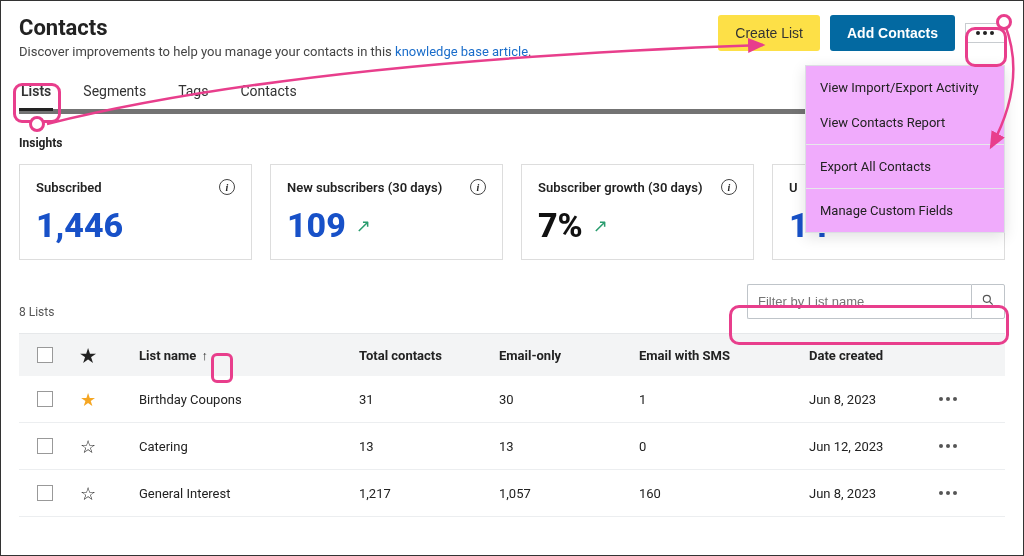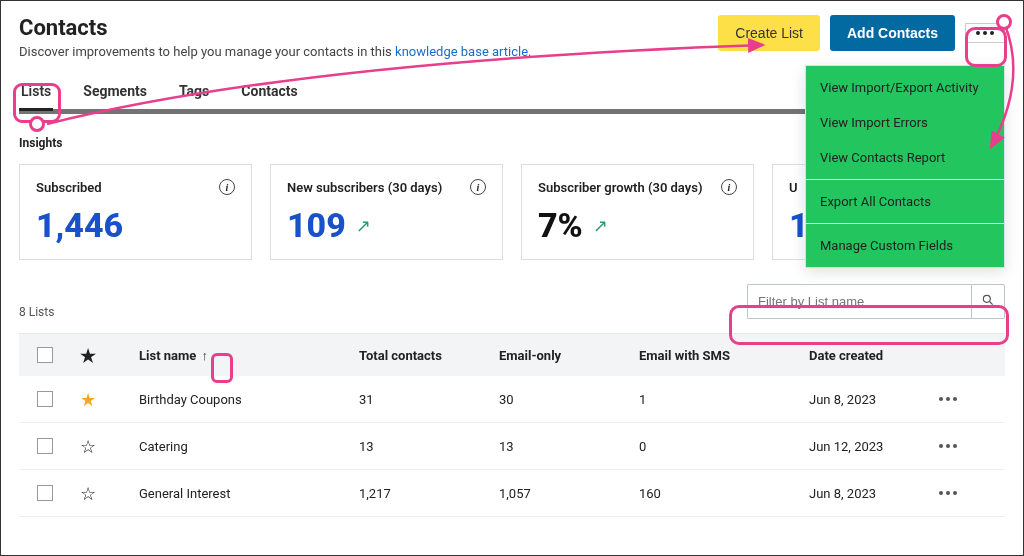--- a/index.html
+++ b/index.html
@@ -19,21 +19,21 @@
   .title-block .subtitle { font-size: 13px; color: #444; }
   .title-block .subtitle a { color: #1a6dca; text-decoration: none; }
   .action-row { display: flex; gap: 10px; align-items: center; }
   .btn { padding: 9px 16px; font-size: 14px; border-radius: 3px; cursor: pointer; border: 1px solid transparent; }
   .btn-secondary { background: #fde047; color: #333; }
   .btn-primary { background: #0369a1; color: #fff; font-weight: 600; }
   .btn-more { background: #fff; border: 1px solid #c8ccd0; padding: 7px 10px; display:flex; align-items:center; justify-content:center; position:relative;}
   .dots { display:flex; gap:3px;}
   .dots span { width:4px; height:4px; background:#222; border-radius:50%; display:block;}
   .tabs { display:flex; gap:28px; border-bottom:5px solid #737373; margin-top:18px;}
-  .tab { padding: 6px 2px 10px 2px; font-size:14px; color:#333; cursor:pointer; position:relative;font-weight:bold;}
+  .tab { padding: 6px 2px 10px 2px; font-size:14px; color:#333; cursor:pointer; position:relative;}
   .tab.active { font-weight:600; }
   .tab.active::after { content:""; position:absolute; left:0; right:0; bottom:-2px; height:3px; background:#222;}
   .insights-title { font-size:12px; font-weight:700; margin: 22px 0 14px 0;}
   .cards { display:flex; gap:18px;}
   .card { flex:1; border:1px solid #ddd; padding:14px 16px; position:relative;}
   .card-header { display:flex; justify-content:space-between; align-items:center; font-size:13px; font-weight:600; color:#222; margin-bottom:10px;}
   .info-icon { width:16px; height:16px; border:1.5px solid #444; border-radius:50%; display:flex; align-items:center; justify-content:center; font-size:10px; font-family: Georgia, serif; font-style: italic;}
   .card-value { font-size:34px; font-weight:800; color:#1851c8; display:flex; align-items:center; gap:10px;}
   .card-value.black { color:#111;}
   .trend-arrow { font-size:18px; color:#2a9d6f; font-weight:400;}
@@ -47,21 +47,21 @@
   .thead { display:grid; grid-template-columns: 50px 60px 220px 140px 140px 170px 130px 1fr; align-items:center; background:#f3f4f5; padding:12px 10px; font-size:13px; font-weight:700;}
   .trow { display:grid; grid-template-columns: 50px 60px 220px 140px 140px 170px 130px 1fr; align-items:center; padding:14px 10px; font-size:13px; border-bottom:1px solid #eceef0;}
   .chk { width:16px; height:16px; border:1.5px solid #999; background:#fff; margin-left:8px;}
   .star { width:18px; height:18px; display:flex; align-items:center; justify-content:center; color:#222; font-size:18px;}
   .star.filled { color:#f5a623;}
   .sort-ico { display:inline-block; margin-left:2px;}
   .row-actions { text-align:right; padding-right:10px;}
   .row-actions .dots span { background:#555;}
   
   .menu {
-    position:absolute; top:64px; right:18px; width:200px; background:#22c55e; border:1px solid #dcdfe3;
+    position:absolute; top:64px; right:18px; width:200px; background:#f0abfc; border:1px solid #dcdfe3;
     box-shadow:0 4px 14px rgba(0,0,0,0.12); z-index:30; font-size:13px; padding: 4px 0;
   }
   .menu-sep { height:1px; background:#e6e8ea; margin:4px 0;}
   .menu-item { padding:10px 14px; cursor:pointer; }
   
   .annot-more-circle {
     position:absolute; top:13px; right:11px; width:16px; height:16px; border:3px solid #e83e8c; border-radius:50%; background:#fff; z-index:40;
   }
   .annot-more-box {
     position:absolute; top:26px; right:16px; width:42px; height:40px; border:3px solid #e83e8c; border-radius:10px; z-index:35; pointer-events:none;
@@ -245,21 +245,20 @@
             </span>
           </div>
         </div>
       </div>
   </div>
 </div>
 
 <div class="menu">
   <div id="menu-a">
       <div class="menu-item">View Import/Export Activity</div>
-      <div class="menu-item">View Import Errors</div>
       <div class="menu-item">View Contacts Report</div>
     </div>
   <div class="menu-sep"></div>
   <div id="menu-b">
       <div class="menu-item">Export All Contacts</div>
     </div>
   <div class="menu-sep"></div>
   <div id="menu-c">
       <div class="menu-item">Manage Custom Fields</div>
     </div>

